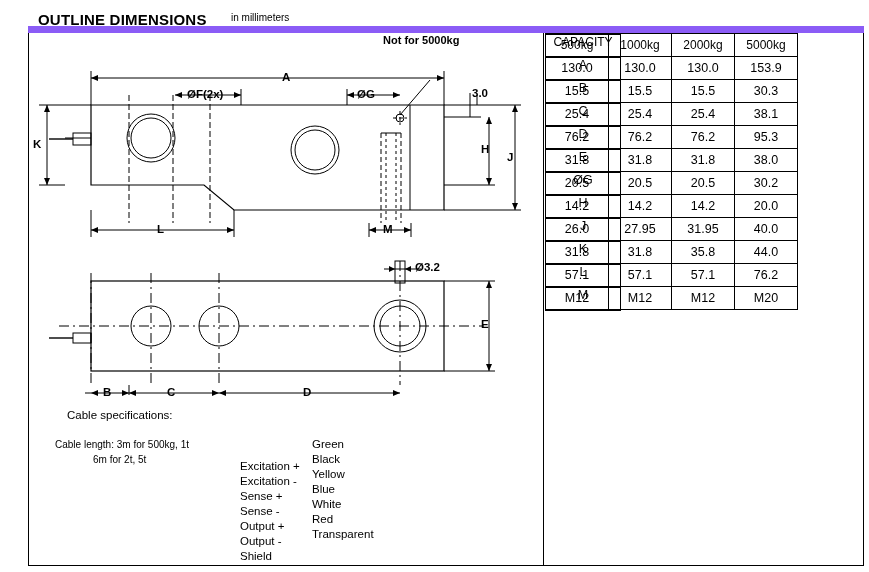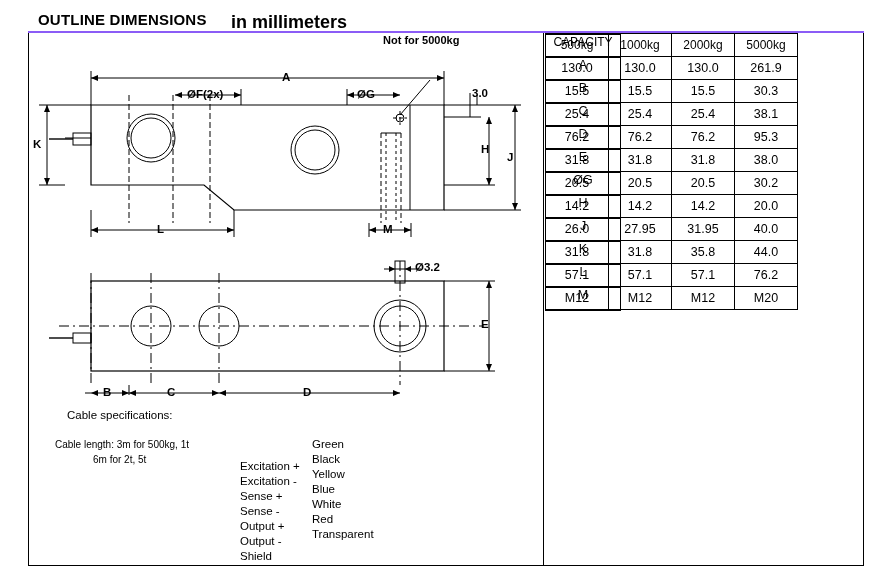--- a/index.html
+++ b/index.html
@@ -1,23 +1,23 @@
 <!DOCTYPE html>
 <html><head>
 <meta charset="utf-8">
 <style>
   html,body{margin:0;padding:0;background:#ffffff;}
   body{font-family:"Liberation Sans",sans-serif;color:#000;}
   #page{position:relative;width:869px;height:572px;overflow:hidden;background:#fff;}
 
   .outer-frame{position:absolute;left:28px;top:6px;width:836px;height:560px;border:1px solid #000;box-sizing:border-box;}
 
-  .title-bar{position:absolute;left:28px;top:6px;width:836px;height:27px;border-bottom:2px solid #8b5cf6;box-sizing:border-box;background:#ffffff;}
+  .title-bar{position:absolute;left:28px;top:6px;width:836px;height:27px;border-bottom:7px solid #8b5cf6;box-sizing:border-box;background:#ffffff;}
   .title-bar .t1{position:absolute;left:10px;top:5px;font-size:15px;font-weight:bold;letter-spacing:0.2px;}
-  .title-bar .t2{position:absolute;left:203px;top:6px;font-size:18px;font-weight:bold;}
+  .title-bar .t2{position:absolute;left:203px;top:6px;font-size:10px;font-weight:normal;}
 
   
   .draw-area{position:absolute;left:29px;top:33px;width:512px;height:532px;overflow:hidden;}
 
   
   .cap-table{position:absolute;left:545px;top:33px;border-collapse:collapse;}
   .cap-table td{border:1px solid #000;font-size:12.5px;text-align:center;height:22px;padding:0;}
   .cap-table td.lbl{width:74px;}
   .cap-table td.v{width:62px;}
   .cap-table tr.head td{font-size:12px;}
@@ -233,21 +233,21 @@
         <td class="v">500kg</td>
         <td class="v">1000kg</td>
         <td class="v">2000kg</td>
         <td class="v">5000kg</td>
       </tr>
       <tr>
         <td class="lbl">A</td>
         <td class="v">130.0</td>
         <td class="v">130.0</td>
         <td class="v">130.0</td>
-        <td class="v">261.9</td>
+        <td class="v">153.9</td>
       </tr>
       <tr>
         <td class="lbl">B</td>
         <td class="v">15.5</td>
         <td class="v">15.5</td>
         <td class="v">15.5</td>
         <td class="v">30.3</td>
       </tr>
       <tr>
         <td class="lbl">C</td>

